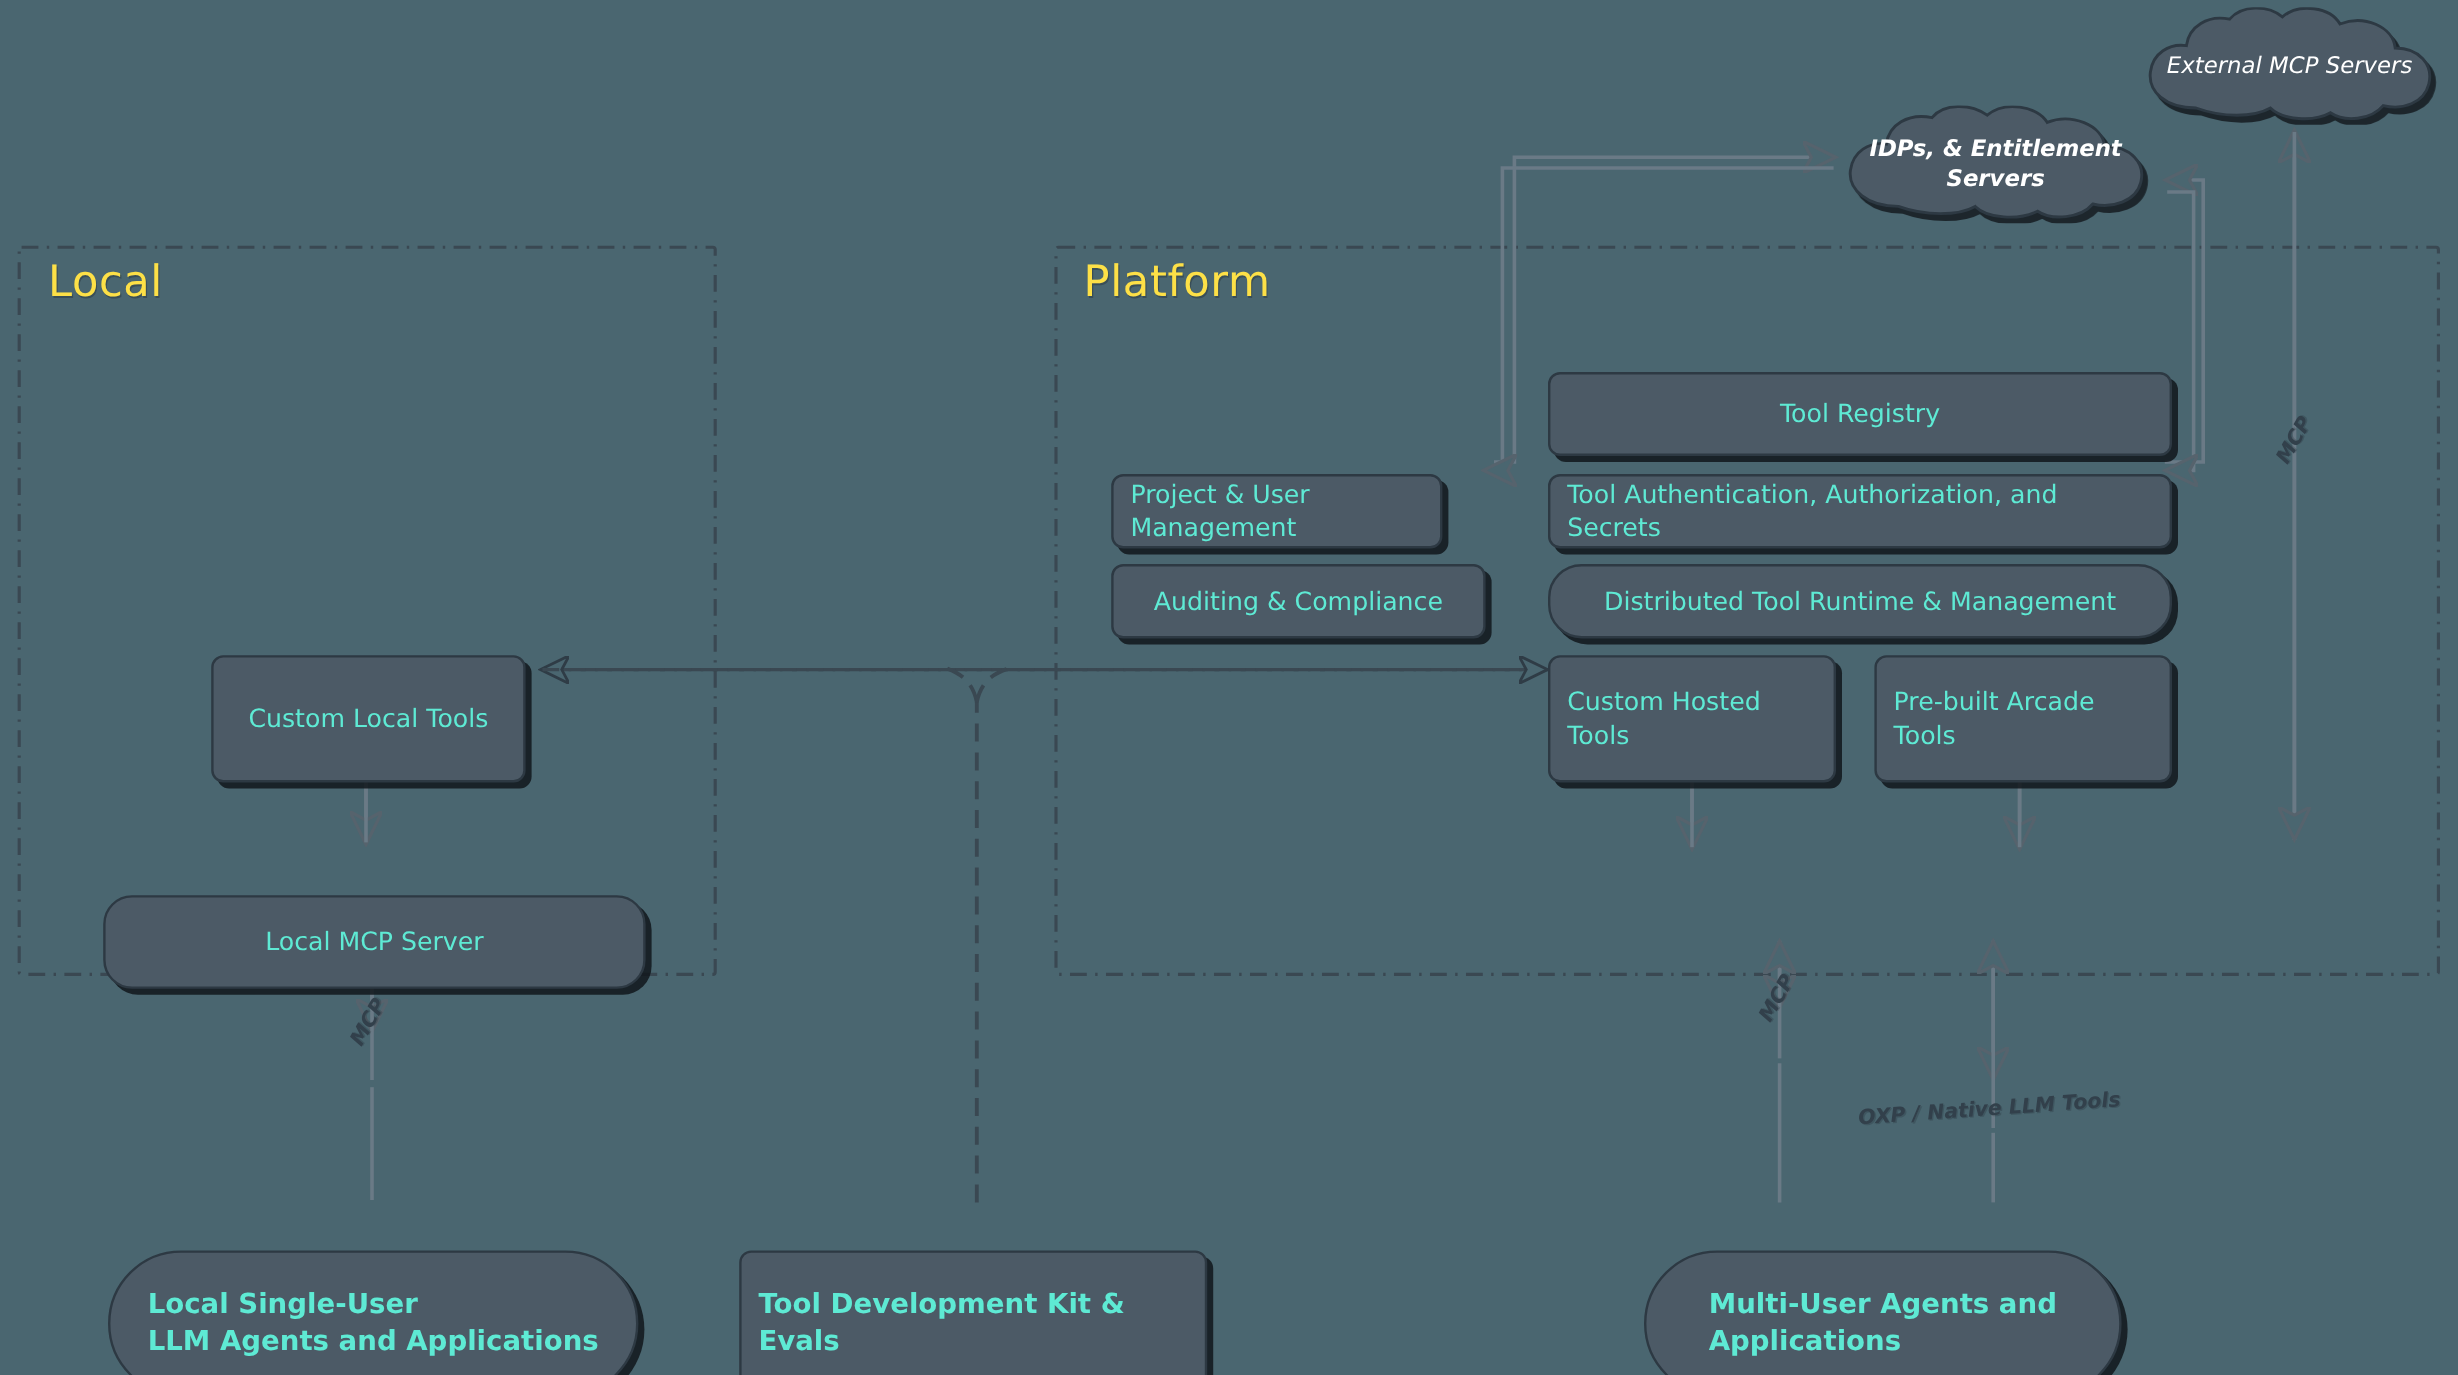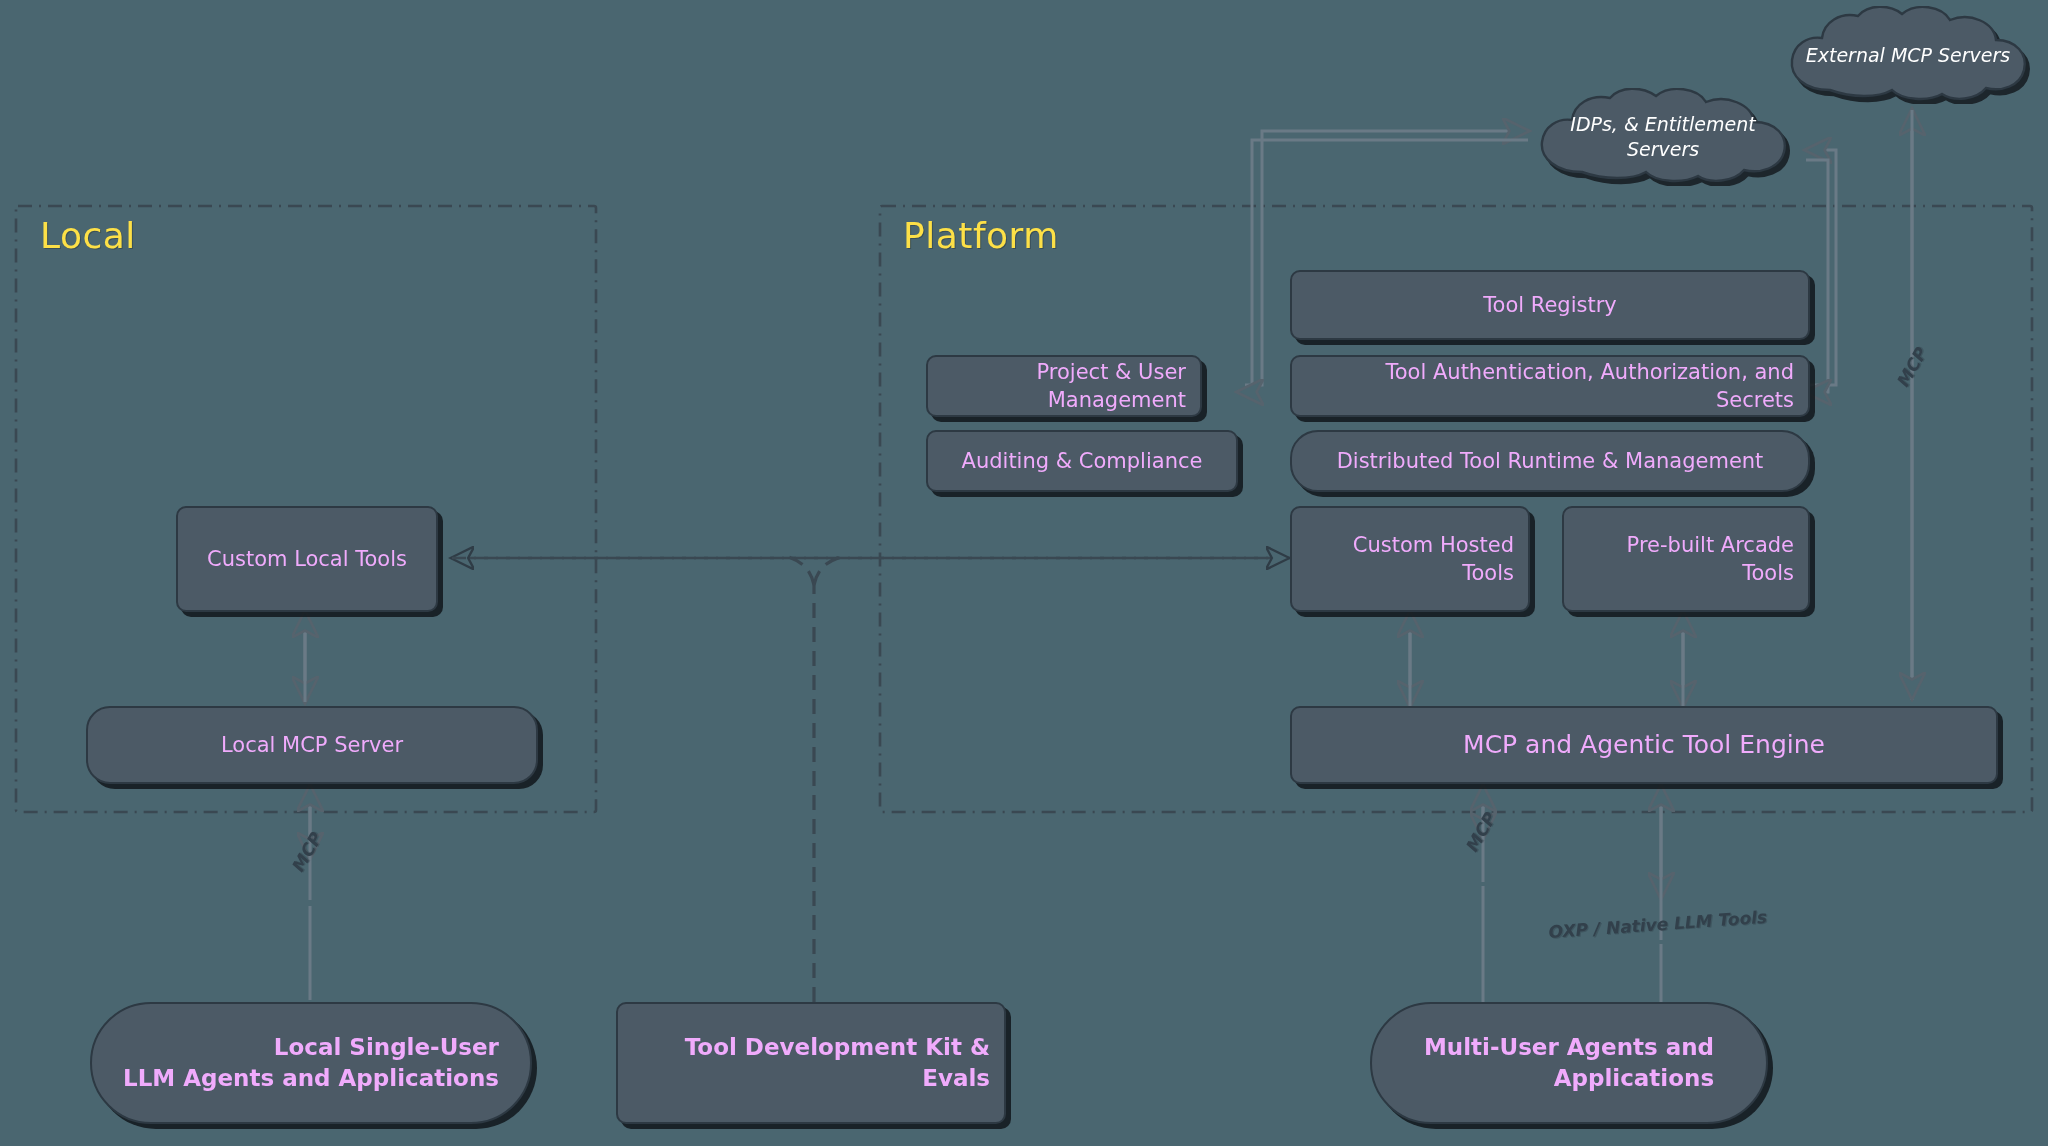--- a/index.html
+++ b/index.html
@@ -25,27 +25,28 @@
     white-space:nowrap;
   }
 
   .node{
     position:absolute;
     background:#4c5a66;
     border:2px solid #2d3943;
     border-radius:10px;
     box-shadow:5px 5px 0 rgba(17,22,27,.85);
     display:flex;align-items:center;justify-content:center;
-    text-align:right;
-    color:#f0abfc;
+    text-align:left;
+    color:#5eead4;
     font-size:21px;
     font-weight:400;
     line-height:1.35;
     padding:0 14px;
     box-sizing:border-box;
+    margin-top:40px;
   }
   .node.bold{font-weight:700;font-size:23px;}
   .node.pill{border-radius:70px;}
   .node.big{font-size:25px;}
 
   .cloud{
     position:absolute;
     color:#ffffff;
     font-style:italic;
     font-size:19px;
@@ -129,21 +130,21 @@
   <div class="cloud" style="left:1778px;top:6px;width:260px;height:98px;">
     <svg viewBox="0 0 260 98" style="position:absolute;left:0;top:0;width:260px;height:98px;">
       <path d="M52,84 C26,84 12,70 14,54 C16,38 30,30 44,32 C46,16 62,6 80,10
                C90,-2 112,-2 124,8 C138,-4 164,0 172,14 C192,6 216,16 218,34
                C238,34 250,48 246,64 C242,80 224,86 208,82 C198,94 176,96 164,88
                C150,96 124,94 114,84 C100,92 74,92 52,84 Z" fill="#4c5a66" stroke="#2d3943" stroke-width="2.4" style="filter:drop-shadow(4px 5px 0 rgba(17,22,27,.8));"></path>
     </svg>
     <span class="cloud-label">External MCP Servers</span>
   </div>
 
-  <div class="cloud" style="left:1528px;top:88px;width:270px;height:98px;">
+  <div class="cloud" style="left:1528px;top:88px;width:270px;height:98px;font-weight:bold;">
     <svg viewBox="0 0 270 98" style="position:absolute;left:0;top:0;width:270px;height:98px;">
       <path d="M54,84 C28,84 12,70 14,54 C16,38 30,30 44,32 C46,16 62,6 82,10
                C92,-2 114,-2 128,8 C142,-4 170,0 178,14 C198,6 224,16 226,34
                C248,34 260,48 256,64 C252,80 232,86 216,82 C206,94 182,96 170,88
                C154,96 128,94 118,84 C104,92 76,92 54,84 Z" fill="#4c5a66" stroke="#2d3943" stroke-width="2.4" style="filter:drop-shadow(4px 5px 0 rgba(17,22,27,.8));"></path>
     </svg>
     <span class="cloud-label">IDPs, &amp; Entitlement Servers</span>
   </div>
 
   <div class="node" style="left:176px;top:506px;width:262px;height:106px;">Custom Local Tools</div>
@@ -157,21 +158,20 @@
   <div class="node" style="left:1290px;top:270px;width:520px;height:70px;">Tool Registry</div>
 
   <div class="node" style="left:1290px;top:355px;width:520px;height:62px;">Tool Authentication, Authorization, and Secrets</div>
 
   <div class="node" style="left:1290px;top:430px;width:520px;height:62px;border-radius:28px;">Distributed Tool Runtime &amp; Management</div>
 
   <div class="node" style="left:1290px;top:506px;width:240px;height:106px;">Custom Hosted Tools</div>
 
   <div class="node" style="left:1562px;top:506px;width:248px;height:106px;">Pre-built Arcade Tools</div>
 
-  <div class="node big" style="left:1290px;top:706px;width:708px;height:78px;">MCP and Agentic Tool Engine</div>
 
   <div class="node pill bold" style="left:90px;top:1002px;width:442px;height:122px;white-space:pre-line;">Local Single-User
 LLM Agents and Applications</div>
 
   <div class="node bold" style="left:616px;top:1002px;width:390px;height:122px;">Tool Development Kit &amp; Evals</div>
 
   <div class="node pill bold" style="left:1370px;top:1002px;width:398px;height:122px;white-space:pre-line;">Multi-User Agents and
 Applications</div>
 
   <div class="edge-label" style="left:288px;top:865px;transform:rotate(-60deg);transform-origin:left top;">MCP</div>

